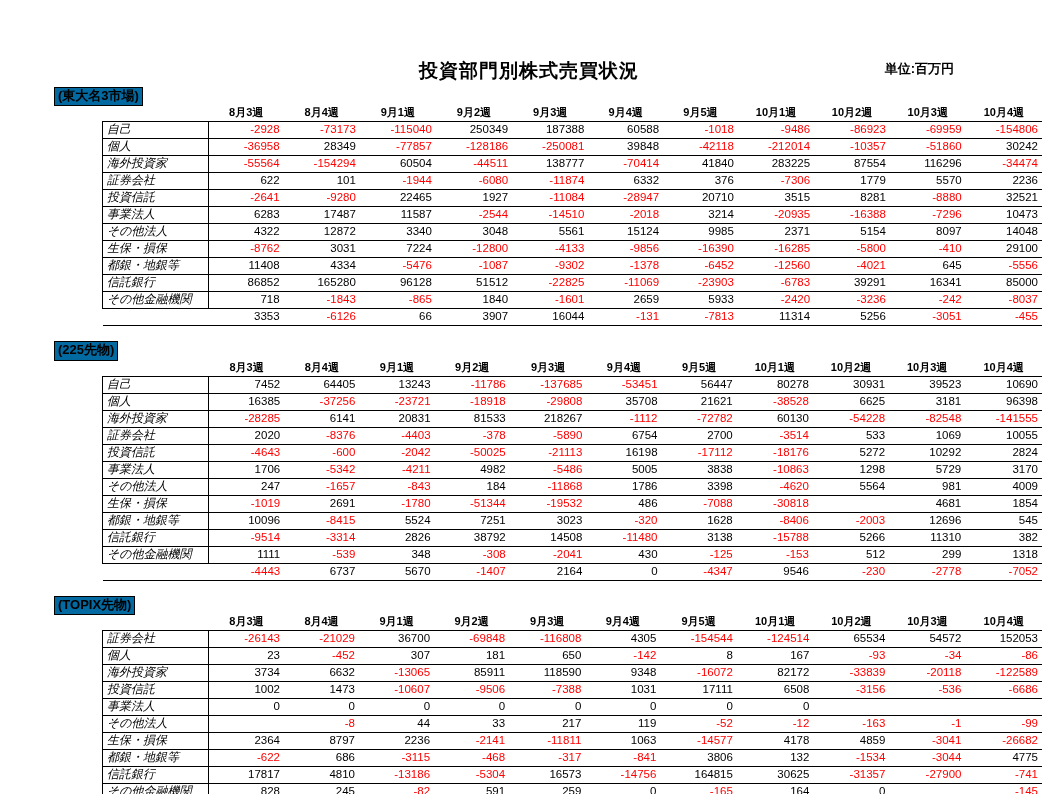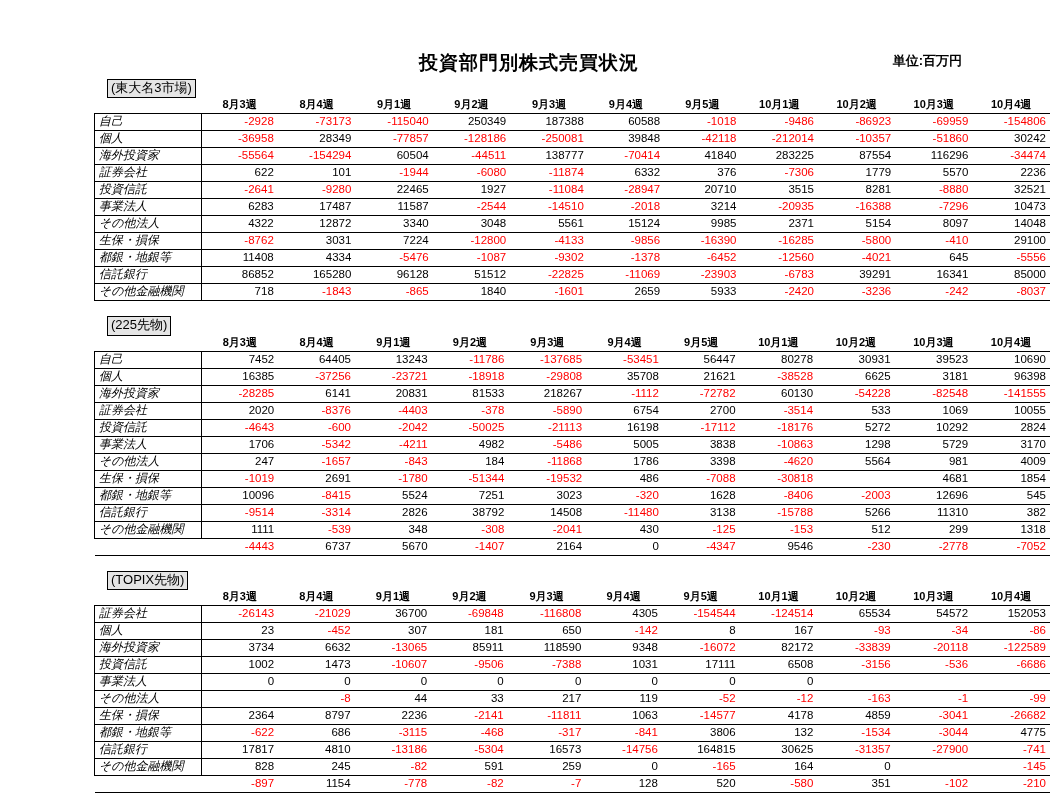--- a/index.html
+++ b/index.html
@@ -10,21 +10,21 @@
   body {
     width: 1058px; height: 794px;
     font-family: "Liberation Sans", sans-serif;
     color: #000000;
     overflow: hidden;
     position: relative;
   }
   .page {
     position: relative;
     width: 1058px; height: 656px;
-    padding: 8px;
+    padding: 16px;
   }
   .header-row {
     position: relative;
     height: 70px;
   }
   .doc-title {
     position: absolute;
     left: 0; right: 0;
     top: 42px;
     text-align: center;
@@ -42,23 +42,24 @@
   .block {
     position: relative;
     margin: 0 0 0 0;
     padding: 0;
   }
   .block-title {
     font-size: 13px;
     border: 1px solid #000;
     display: inline-block;
     padding: 1px 3px 2px 3px;
-    margin-left: 99px;
+    margin-left: 38px;
     line-height: 1.1;
-    background: #e5e5e5;
+    background: #0369a1;
+    font-weight: bold;
   }
   table.grid {
     border-collapse: collapse;
     margin-left: 86px;
     margin-top: -1px;
     table-layout: fixed;
     font-size: 11px;
   }
   table.grid col.lbl { width: 110px; }
   table.grid col.num { width: 84px; }
@@ -298,20 +299,34 @@
               <td class="num neg">-865</td>
               <td class="num pos">1840</td>
               <td class="num neg">-1601</td>
               <td class="num pos">2659</td>
               <td class="num pos">5933</td>
               <td class="num neg">-2420</td>
               <td class="num neg">-3236</td>
               <td class="num neg">-242</td>
               <td class="num neg">-8037</td>
             </tr>
+            <tr class="total">
+              <td class="lbl"></td>
+              <td class="num pos">3353</td>
+              <td class="num neg">-6126</td>
+              <td class="num pos">66</td>
+              <td class="num pos">3907</td>
+              <td class="num pos">16044</td>
+              <td class="num neg">-131</td>
+              <td class="num neg">-7813</td>
+              <td class="num pos">11314</td>
+              <td class="num pos">5256</td>
+              <td class="num neg">-3051</td>
+              <td class="num neg">-455</td>
+            </tr>
           </tbody>
         </table></div>
       <div class="spacer-sm"></div>
       <div class="block"><div class="block-title">(225先物)</div><table class="grid">
           <colgroup>
             <col class="lbl">
             <col class="num">
             <col class="num">
             <col class="num">
             <col class="num">

